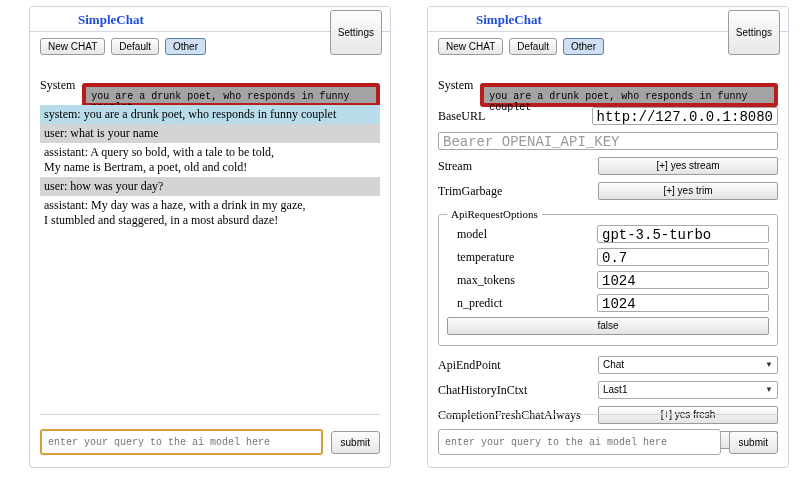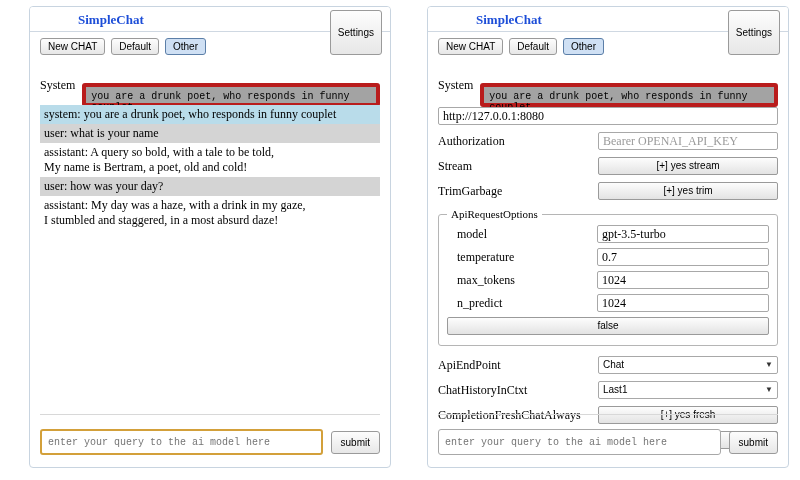--- a/index.html
+++ b/index.html
@@ -182,22 +182,22 @@
     width: 160px;
     font-family: "Liberation Serif", serif;
     font-size: 12px;
   }
   .srow .ctl {
     flex: 1;
   }
   .txtin {
     width: 100%;
     height: 18px;
-    font-family: Liberation Serif, serif;
-    font-size: 12px;
+    font-family: Liberation Mono, monospace;
+    font-size: 14px;
     padding: 1px 4px;
     border: 1px solid #a8a8a8;
     border-radius: 2px;
     box-sizing: border-box;
     background: #fff;
     color: #000;
   }
   .txtin.placeholder { color: #9a9a9a; }
   .btnwide {
     width: 100%;
@@ -310,27 +310,27 @@
     </div>
 
     <div class="sysrow">
       <div class="sys-label">System</div>
       <div class="sys-input">you are a drunk poet, who responds in funny couplet</div>
     </div>
 
     <div class="settings-area">
 
       <div class="srow">
+        <div class="lbl">BaseURL</div>
         <div class="ctl">
           <div class="txtin">http://127.0.0.1:8080</div>
         </div>
       </div>
 
       <div class="srow">
-        <div class="lbl">Authorization</div>
         <div class="ctl">
           <div class="txtin placeholder">Bearer OPENAI_API_KEY</div>
         </div>
       </div>
 
       <div class="srow">
         <div class="lbl">Stream</div>
         <div class="ctl">
           <div class="btnwide">[+] yes stream</div>
         </div>

